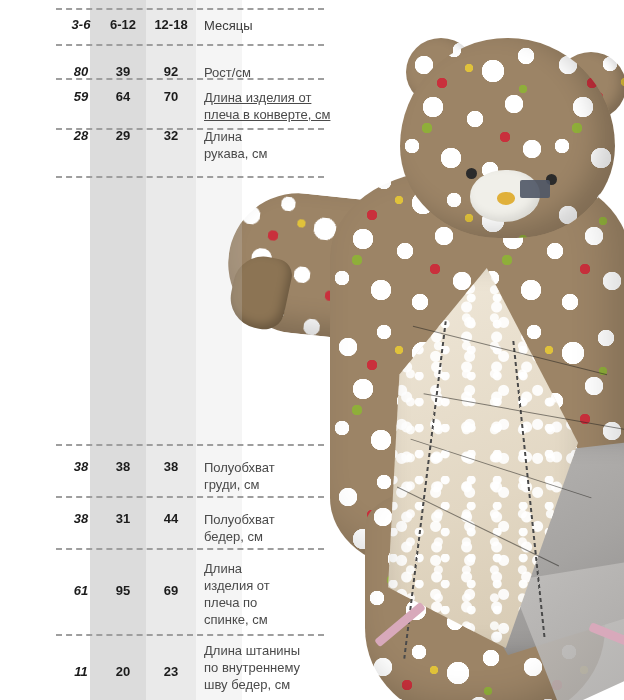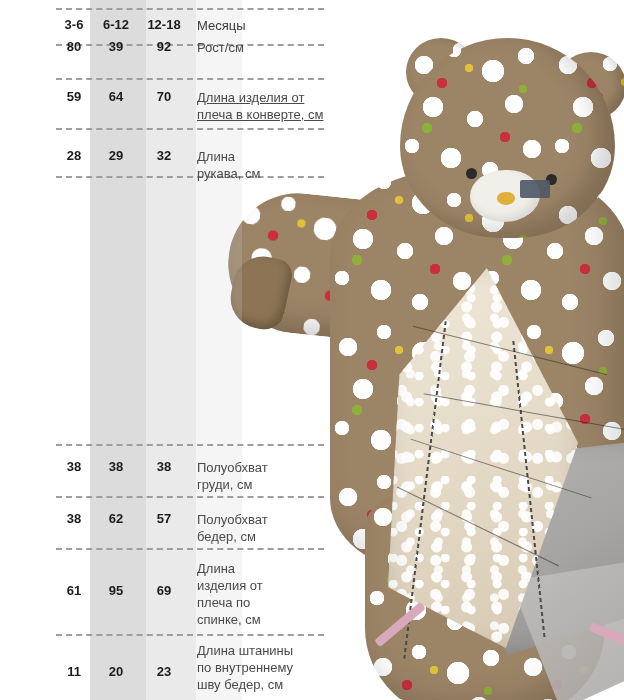--- a/index.html
+++ b/index.html
@@ -238,21 +238,21 @@
     box-sizing: border-box;
   }
   .cell-num {
     font-size: 13px;
     font-weight: bold;
     color: #1c1c1c;
     text-align: center;
     line-height: 15px;
     flex: none;
   }
-  .c1 { width: 34px; margin-left: 1px; }
+  .c1 { width: 34px; margin-left: 8px; font-style: italic; }
   .c2 { width: 50px; }
   .c3 { width: 46px; }
   .cell-label {
     font-size: 13px;
     color: #4a4a4a;
     line-height: 17px;
     padding-left: 10px;
     flex: 1;
   }
   .cell-label.head {
@@ -317,54 +317,54 @@
     <div class="dash" style="top:548px;"></div>
     <div class="dash" style="top:634px;"></div>
 
     <div class="row" style="top:17px;">
       <div class="cell-num c1">3-6</div>
       <div class="cell-num c2">6-12</div>
       <div class="cell-num c3">12-18</div>
       <div class="cell-label head">Месяцы</div>
     </div>
 
-    <div class="row" style="top:39px;">
+    <div class="row" style="top:64px;">
       <div class="cell-num c1">80</div>
       <div class="cell-num c2">39</div>
       <div class="cell-num c3">92</div>
       <div class="cell-label">Рост/см</div>
     </div>
 
     <div class="row" style="top:89px;">
       <div class="cell-num c1">59</div>
       <div class="cell-num c2">64</div>
       <div class="cell-num c3">70</div>
       <div class="cell-label" style="white-space:pre-line;text-decoration:underline;">Длина изделия от плеча в конверте, см</div>
     </div>
 
-    <div class="row" style="top:148px;">
+    <div class="row" style="top:128px;">
       <div class="cell-num c1">28</div>
       <div class="cell-num c2">29</div>
       <div class="cell-num c3">32</div>
       <div class="cell-label" style="white-space:pre-line;">Длина
 рукава, см</div>
     </div>
 
     <div class="row" style="top:459px;">
       <div class="cell-num c1">38</div>
       <div class="cell-num c2">38</div>
       <div class="cell-num c3">38</div>
       <div class="cell-label" style="white-space:pre-line;">Полуобхват
 груди, см</div>
     </div>
 
     <div class="row" style="top:511px;">
       <div class="cell-num c1">38</div>
-      <div class="cell-num c2">62</div>
-      <div class="cell-num c3">57</div>
+      <div class="cell-num c2">31</div>
+      <div class="cell-num c3">44</div>
       <div class="cell-label" style="white-space:pre-line;">Полуобхват
 бедер, см</div>
     </div>
 
     <div class="row" style="top:583px;">
       <div class="cell-num c1">61</div>
       <div class="cell-num c2">95</div>
       <div class="cell-num c3">69</div>
       <div class="cell-label" style="white-space:pre-line; margin-top:-23px;">Длина
 изделия от

